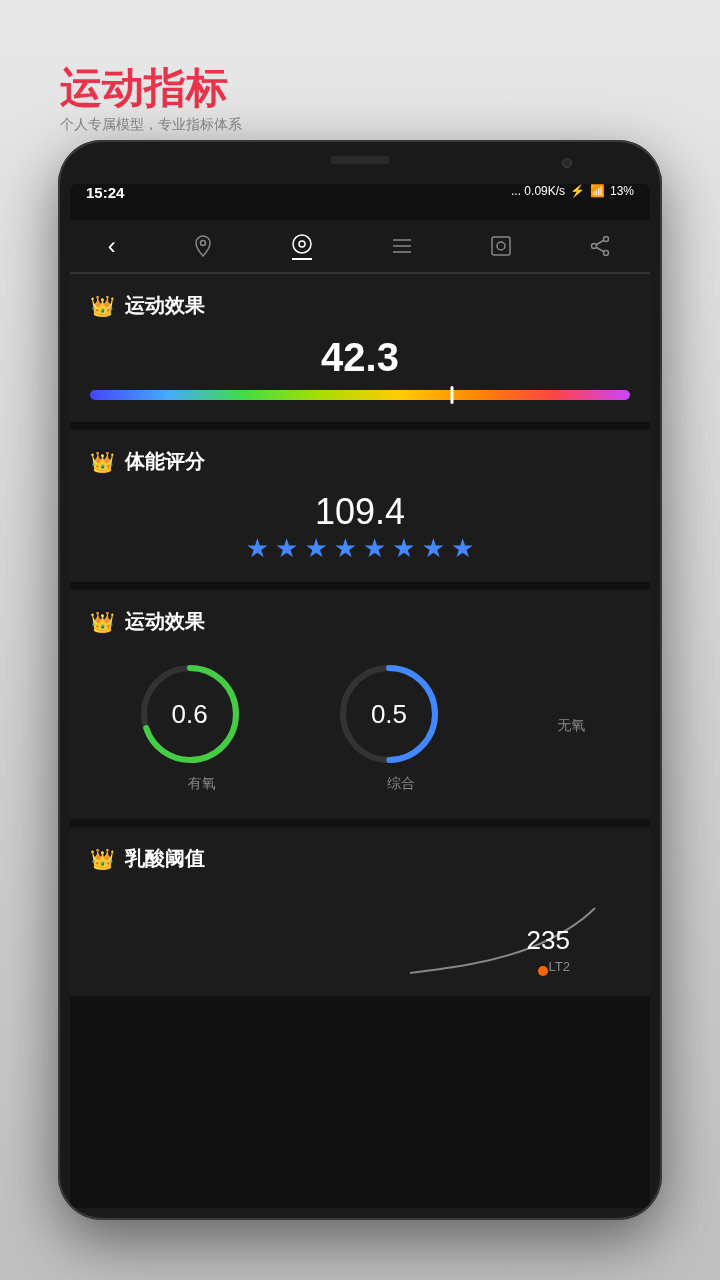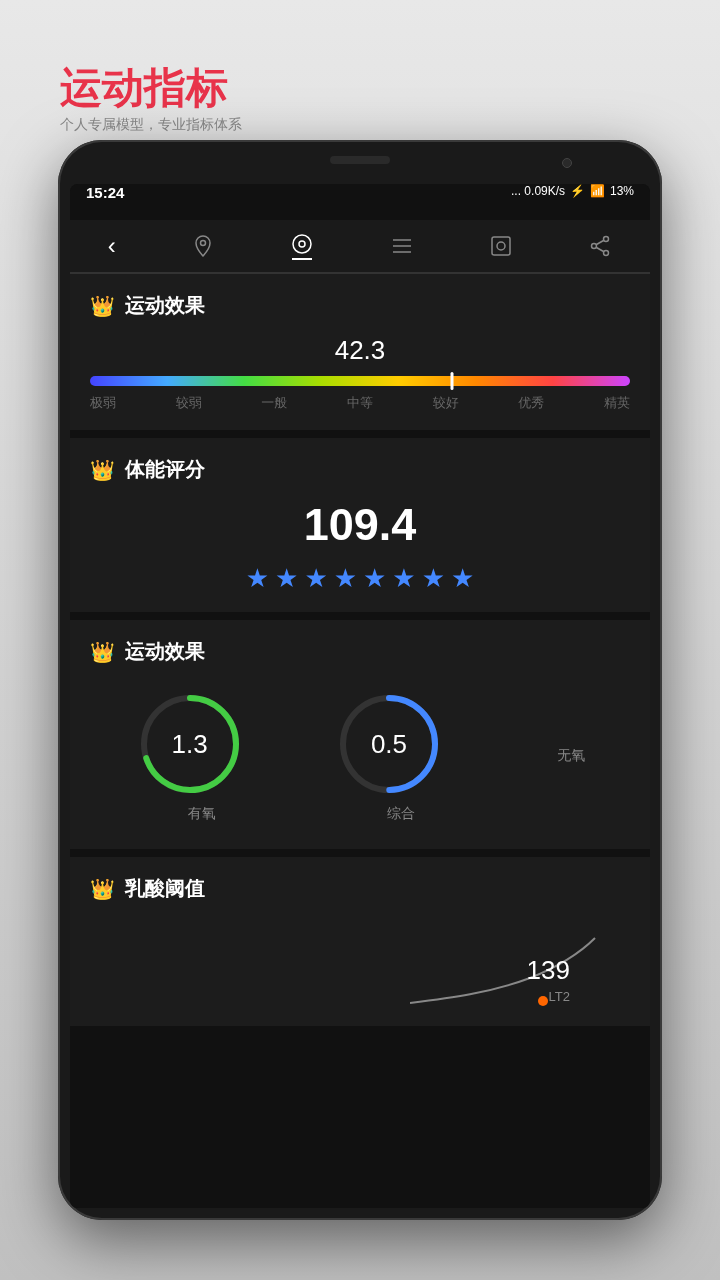--- a/index.html
+++ b/index.html
@@ -142,23 +142,23 @@
     }
     .section-title {
       color: #fff;
       font-size: 20px;
       font-weight: 600;
     }
 
     
     .vo2max-value {
       text-align: center;
-      font-size: 26px;
-      color: #fff;
-      font-weight: 400;
+      font-size: 40px;
+      color: #fff;
+      font-weight: 700;
       margin-bottom: 10px;
     }
 
     .rainbow-bar-container {
       position: relative;
       margin: 8px 0 4px;
     }
     .rainbow-bar {
       height: 10px;
       border-radius: 5px;
@@ -182,24 +182,24 @@
       margin-top: 8px;
     }
     .scale-label {
       color: #666;
       font-size: 13px;
     }
 
     
     .score-value {
       text-align: center;
-      font-size: 45px;
-      color: #fff;
-      font-weight: 700;
-      margin-bottom: 12px;
+      font-size: 36px;
+      color: #fff;
+      font-weight: 400;
+      margin-bottom: 0;
     }
     .stars-row {
       display: flex;
       justify-content: center;
       gap: 6px;
     }
     .star {
       color: #4488ff;
       font-size: 26px;
     }
@@ -381,29 +381,20 @@
         <div class="section-header">
           <span class="crown-icon">👑</span>
           <span class="section-title">运动效果</span>
         </div>
         <div class="vo2max-value">42.3</div>
         <div class="rainbow-bar-container">
           <div class="rainbow-bar">
             <div class="rainbow-marker"></div>
           </div>
         </div>
-        <div class="scale-labels">
-          <span class="scale-label">极弱</span>
-          <span class="scale-label">较弱</span>
-          <span class="scale-label">一般</span>
-          <span class="scale-label">中等</span>
-          <span class="scale-label">较好</span>
-          <span class="scale-label">优秀</span>
-          <span class="scale-label">精英</span>
-        </div>
       </div>
 
       <div class="section">
         <div class="section-header">
           <span class="crown-icon">👑</span>
           <span class="section-title">体能评分</span>
         </div>
         <div class="score-value">109.4</div>
         <div class="stars-row">
           <span class="star">★</span>
@@ -424,21 +415,21 @@
         </div>
         <div class="effect-circles">
 
           <div class="circle-item">
             <div class="circle-gauge">
               <svg width="110" height="110" viewBox="0 0 110 110">
                 <circle cx="55" cy="55" r="46" fill="none" stroke="#333" stroke-width="6"></circle>
                 <circle cx="55" cy="55" r="46" fill="none" stroke="#44cc44" stroke-width="6" stroke-dasharray="289" stroke-dashoffset="87" stroke-linecap="round"></circle>
               </svg>
               <div class="circle-inner">
-                <span class="circle-number">1.3</span>
+                <span class="circle-number">0.6</span>
               </div>
             </div>
             <span class="circle-label">有氧</span>
           </div>
 
           <div class="circle-item">
             <div class="circle-gauge">
               <svg width="110" height="110" viewBox="0 0 110 110">
                 <circle cx="55" cy="55" r="46" fill="none" stroke="#333" stroke-width="6"></circle>
                 <circle cx="55" cy="55" r="46" fill="none" stroke="#4488ff" stroke-width="6" stroke-dasharray="289" stroke-dashoffset="145" stroke-linecap="round"></circle>
@@ -459,21 +450,21 @@
 
       <div class="section lactate-section">
         <div class="section-header">
           <span class="crown-icon">👑</span>
           <span class="section-title">乳酸阈值</span>
         </div>
         <div class="lactate-chart-area">
           <svg width="200" height="80" style="position:absolute; right:20px; bottom:0;" viewBox="0 0 200 80">
             <path d="M 0,75 C 40,70 80,65 120,50 C 150,38 170,25 185,10" fill="none" stroke="#888" stroke-width="2"></path>
           </svg>
-          <div class="lactate-value">139</div>
+          <div class="lactate-value">235</div>
           <div class="lactate-sub">LT2</div>
           <div class="lactate-dot"></div>
         </div>
       </div>
 
     </div>
   </div>
 </div>
 
 </body></html>

